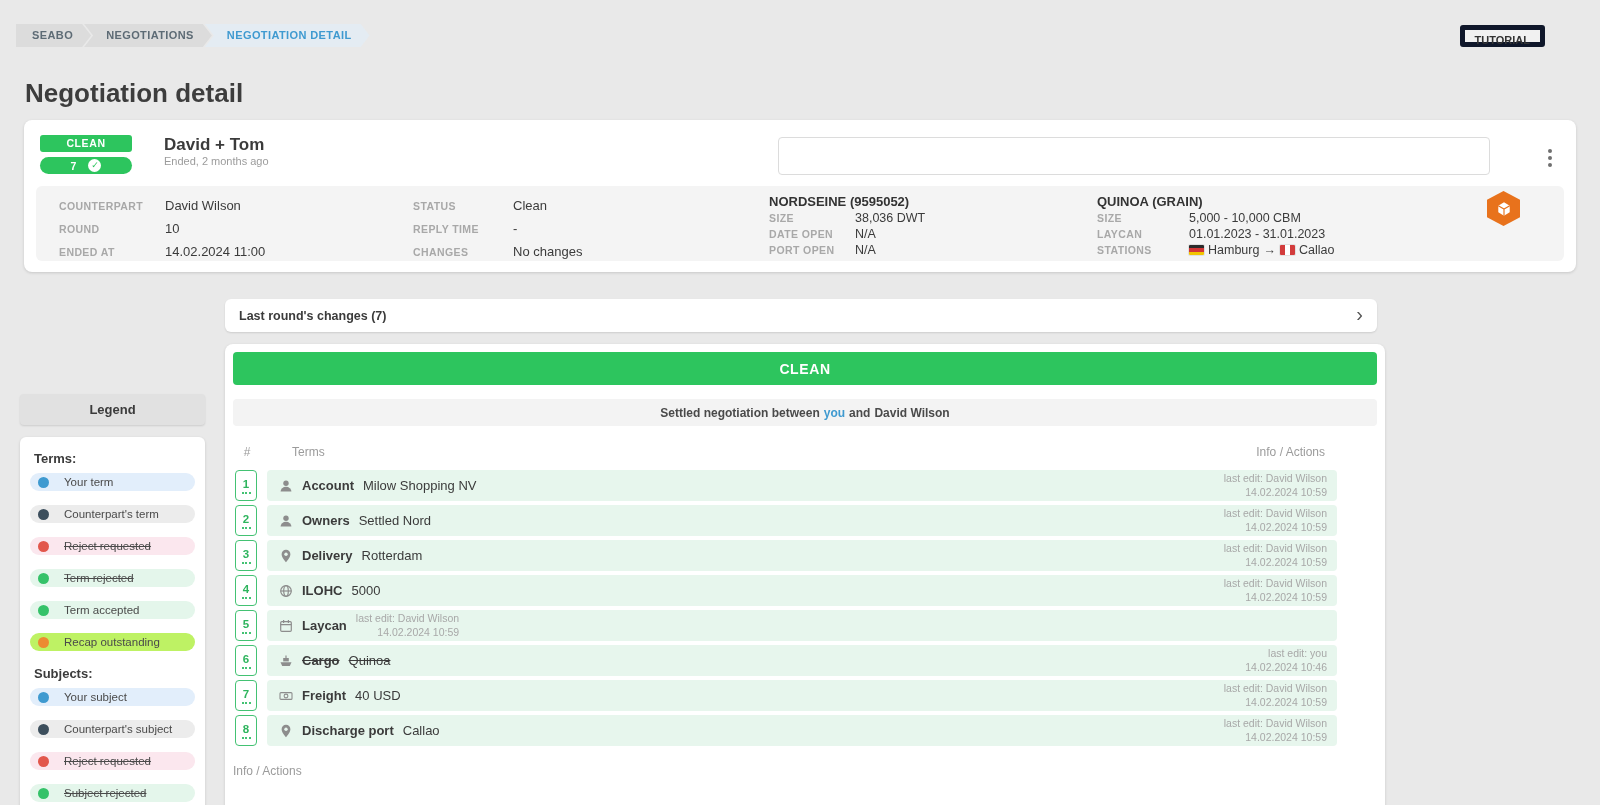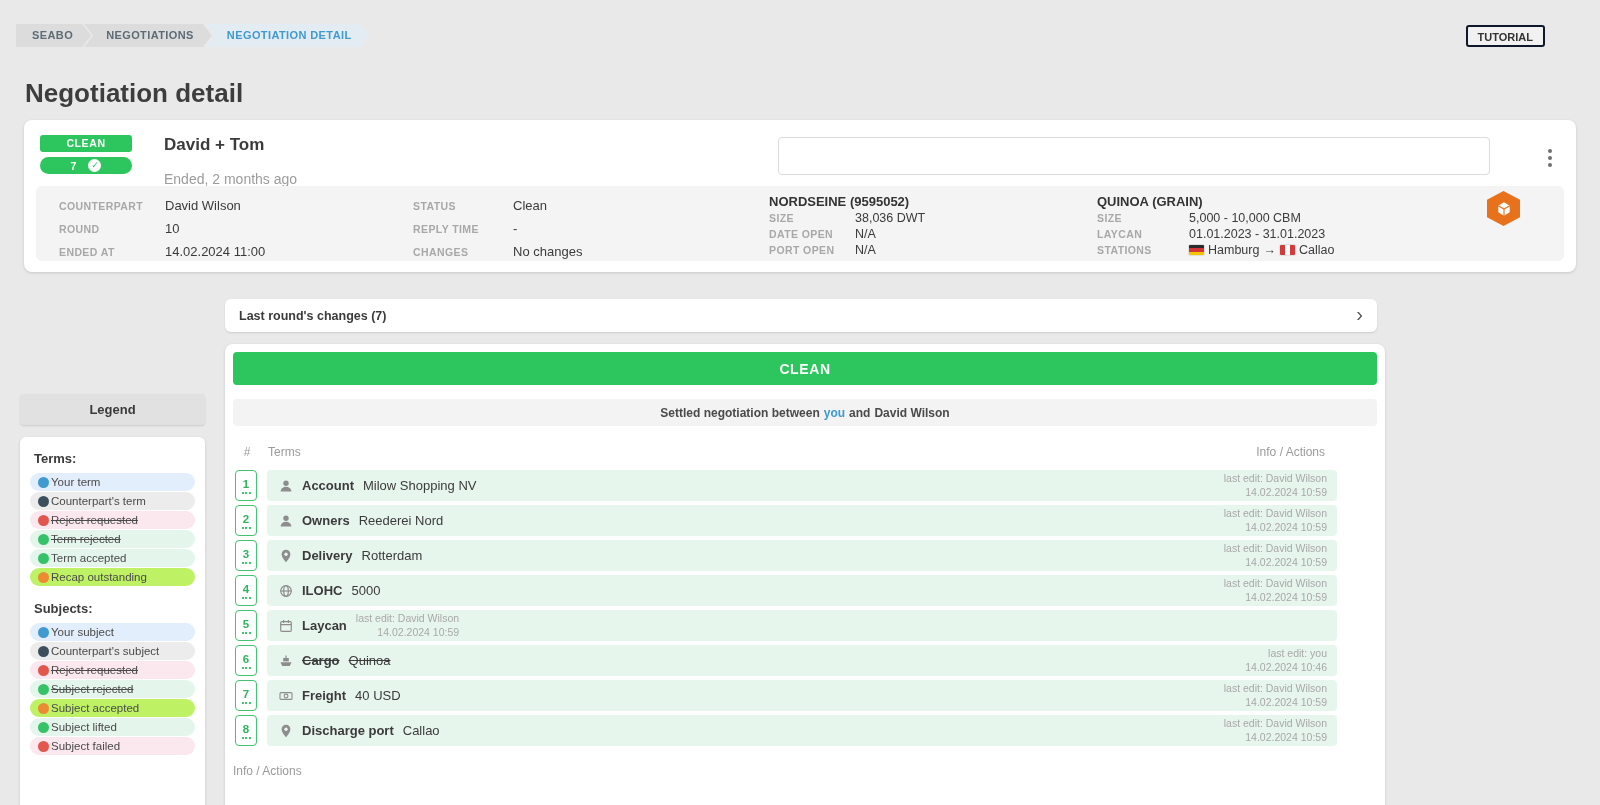--- a/index.html
+++ b/index.html
@@ -6,35 +6,35 @@
   html,body { width:1600px; height:805px; overflow:hidden; }
   body { background:#e9e9e9; font-family:"Liberation Sans","DejaVu Sans",sans-serif; color:#3b3b3b; position:relative; }
 
   
   .crumbs { position:absolute; top:24px; left:16px; display:flex; }
   .crumb { height:23px; line-height:23px; padding:0 18px 0 22px; background:#dcdcdc; font-size:11px; font-weight:bold; color:#5d6b75; letter-spacing:.4px;
            clip-path:polygon(0 0,calc(100% - 9px) 0,100% 50%,calc(100% - 9px) 100%,0 100%,9px 50%); margin-left:-7px; cursor:pointer; }
   .crumb.first { clip-path:polygon(0 0,calc(100% - 9px) 0,100% 50%,calc(100% - 9px) 100%,0 100%); margin-left:0; padding-left:16px; }
   .crumb.active { background:#e4ecf3; color:#3f9ad0; }
 
-  .tutorial { position:absolute; top:25px; right:55px; height:22px; padding:0 10px; background:#f1f1f1; border:2px solid #0f172a; border-radius:3px;
+  .tutorial { position:absolute; top:25px; right:55px; height:22px; padding:0 10px; background:#f1f1f1; border:5px solid #0f172a; border-radius:3px;
               font-size:11px; font-weight:bold; color:#333; line-height:20px; cursor:pointer; }
 
   .page-title { position:absolute; top:78px; left:25px; font-size:26px; font-weight:bold; color:#3d3d3d; }
 
   
   .hcard { position:absolute; left:24px; top:120px; width:1552px; height:152px; background:#fff; border-radius:8px; box-shadow:0 1px 3px rgba(0,0,0,.15); }
   .hc-top { position:absolute; left:16px; top:15px; display:flex; }
   .badges { width:92px; }
   .badge-clean { height:17px; background:#2dc55e; border-radius:3px; color:#fff; font-size:10.5px; font-weight:bold; text-align:center; line-height:17px; letter-spacing:.6px; }
   .badge-round { margin-top:5px; height:17px; background:#2dc55e; border-radius:9px; color:#fff; font-size:10.5px; font-weight:bold; display:flex; align-items:center; justify-content:center; gap:12px; }
   .badge-round .chk { width:13px; height:13px; border-radius:50%; background:#fff; color:#2dc55e; font-size:9px; line-height:13px; text-align:center; font-weight:bold; }
   .hc-titles { margin-left:32px; }
   .hc-title { font-size:17px; font-weight:600; color:#3b3b3b; }
-  .hc-sub { font-size:14px; color:#9c9c9c; margin-top:16px; }
+  .hc-sub { font-size:11px; color:#9c9c9c; margin-top:0; }
   .hc-input { position:absolute; left:754px; top:17px; width:712px; height:38px; border:1px solid #dcdcdc; border-radius:4px; background:#fff; font-size:13px; padding:0 10px; color:#3b3b3b; }
   .kebab { position:absolute; right:24px; top:36px; width:4px; height:4px; border-radius:50%; background:#707070; box-shadow:0 -7px 0 #707070,0 7px 0 #707070; cursor:pointer; }
 
   
   .strip { position:absolute; left:12px; top:66px; width:1528px; height:75px; background:#f4f4f4; border-radius:6px; }
   .ig { position:absolute; top:8px;margin-left:7px; }
   .ig1 { left:16px; } .ig2 { left:370px; }
   .irow { display:flex; align-items:center; }
   .ig1 .irow,.ig2 .irow { height:23px; }
   .ilabel { font-size:10.5px; color:#a8a8a8; letter-spacing:.4px; font-weight:bold; }
@@ -60,21 +60,21 @@
   .chev { font-size:20px; color:#555; line-height:1; padding-bottom:3px; }
 
   
   .mcard { position:absolute; left:225px; top:344px; width:1160px; height:520px; background:#fff; border-radius:8px; box-shadow:0 1px 3px rgba(0,0,0,.15); padding:8px; }
   .banner { height:33px; background:#2dc55e; border-radius:4px; color:#fff; font-size:14px; font-weight:bold; letter-spacing:.6px; display:flex; align-items:center; justify-content:center; }
   .settled { margin-top:14px; height:27px; background:#f3f3f3; border-radius:4px; display:flex; align-items:center; justify-content:center; gap:4px; font-size:12px; font-weight:bold; color:#4a4a4a; }
   .settled .you { color:#3f9ad0; cursor:pointer; }
   .twrap { padding-right:40px; }
   .thead { display:flex; margin-top:18px; height:16px; align-items:center; color:#9b9b9b; font-size:12px; }
   .thead .col-hash { width:26px; text-align:center; margin-left:1px; }
-  .thead .col-terms { margin-left:8px; flex:1; }
+  .thead .col-terms { margin-left:32px; flex:1; }
   .thead .col-actions { padding-right:12px; }
   .trow { display:flex; margin-top:4px; height:31px; }
   .trow.firstrow { margin-top:10px; }
   .numbox { width:22px; height:31px; margin-left:2px; border:1px solid #43c273; border-radius:4px; display:flex; flex-direction:column; align-items:center; justify-content:center; background:#fff; cursor:pointer; }
   .numbox .num { font-size:11.5px; font-weight:bold; color:#2eb45d; line-height:12px; }
   .numbox .numdots { width:9px; border-bottom:2px dotted #43c273; margin-top:2px; }
   .rowbar { flex:1; margin-left:10px; background:#e7f6ed; border-radius:4px; display:flex; align-items:center; padding:0 10px 0 12px; cursor:pointer; }
   .ticon { width:14px; height:14px; margin-right:9px; display:flex; flex:none; }
   .ticon svg { width:14px; height:14px; }
   .tname { font-size:13px; font-weight:bold; color:#3b3b3b; margin-right:9px; white-space:nowrap; }
@@ -84,21 +84,21 @@
   .subjects-head { display:flex; margin-top:18px; color:#9b9b9b; font-size:12px; }
   .subjects-head .sh-label { margin-left:52px; flex:1; }
   .subjects-head .sh-actions { padding-right:12px; }
 
   
   .legend-head { position:absolute; left:20px; top:394px; width:185px; height:31px; background:#e1e1e1; border-radius:4px; box-shadow:0 1px 2px rgba(0,0,0,.12);
                  display:flex; align-items:center; justify-content:center; font-size:13px; font-weight:bold; color:#3b3b3b; }
   .legend-card { position:absolute; left:20px; top:437px; width:185px; height:420px; background:#fff; border-radius:6px; box-shadow:0 1px 3px rgba(0,0,0,.15); padding:12px 10px; }
   .lg-heading { font-size:13px; font-weight:bold; color:#3b3b3b; margin:2px 0 7px 4px; }
   .lg-heading.sub { margin-top:15px; }
-  .lg-item { height:18px; border-radius:9px; display:flex; align-items:center; gap:2px; padding:0 8px; margin-bottom:1px; font-size:11.5px; color:#4a4a4a; }
+  .lg-item { height:18px; border-radius:9px; display:flex; align-items:center; gap:15px; padding:0 8px; margin-bottom:14px; font-size:11.5px; color:#4a4a4a; }
   .lg-dot { width:11px; height:11px; border-radius:50%; flex:none; }
   .t-yours { background:#e2eefb; } .t-yours .lg-dot { background:#3f9ad0; }
   .t-counterpart { background:#ececec; } .t-counterpart .lg-dot { background:#3d4f5d; }
   .t-reject { background:#fbe7ee; } .t-reject .lg-dot { background:#e2574c; }
   .t-rejected { background:#e4f6eb; } .t-rejected .lg-dot { background:#35c269; }
   .t-accepted { background:#e4f6eb; } .t-accepted .lg-dot { background:#35c269; }
   .t-outstanding { background:#bef264; } .t-outstanding .lg-dot { background:#ec8b31; }
   .t-failed { background:#fbe7ee; } .t-failed .lg-dot { background:#e2574c; }
   .struck .lg-label { text-decoration:line-through; }
 </style>
@@ -253,21 +253,21 @@
           <span class="numdots"></span>
         </div>
       <div class="rowbar">
         <span class="ticon">
             <svg viewBox="0 0 14 14" fill="#8d8d8d">
               <circle cx="7" cy="4.3" r="2.7"></circle>
               <path d="M1.6 12.6a5.4 4.8 0 0 1 10.8 0z"></path>
             </svg>
           </span>
         <span class="tname">Owners</span>
-        <span class="tval">Reederei Nord</span>
+        <span class="tval">Settled Nord</span>
         <span class="tedit">
             <span>last edit: David Wilson</span>
             <span>14.02.2024 10:59</span>
           </span>
       </div>
     </div>
 
     <div class="trow">
       <div class="numbox">
           <span class="num">3</span>

